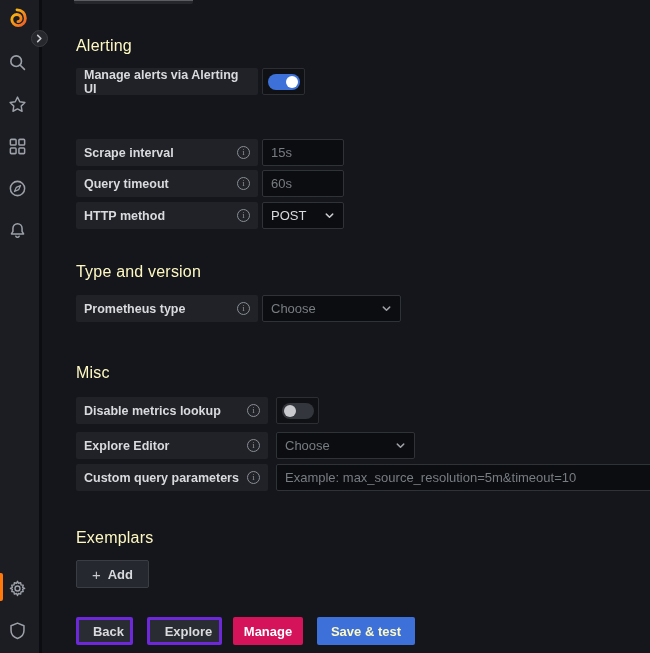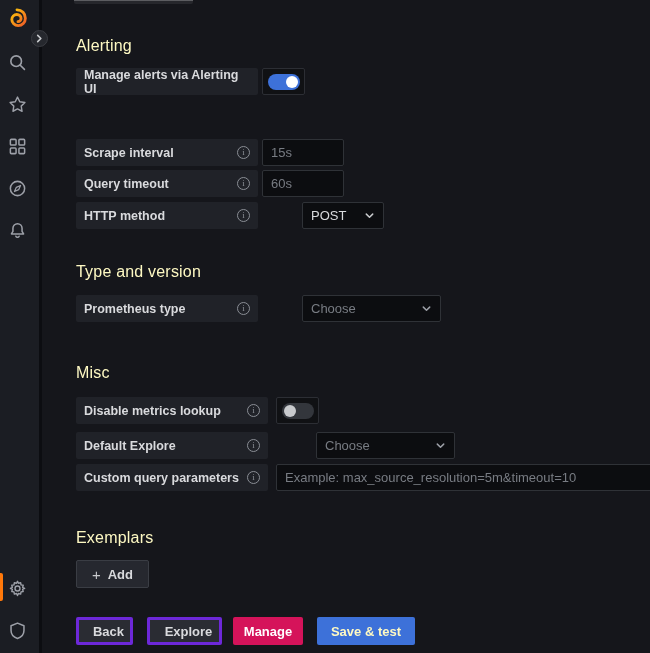--- a/index.html
+++ b/index.html
@@ -56,21 +56,21 @@
     position:absolute; height:27px; background:#0c0d10;
     border:1px solid #2f3237; border-radius:2px;
     color:#d9dadd; font-size:13px; padding:0 8px;
     font-family:"Liberation Sans", sans-serif; outline:none;
   }
   .f-input::placeholder { color:#787c83; opacity:1; }
   .f-select {
     position:absolute; height:27px; background:#0c0d10;
     border:1px solid #2f3237; border-radius:2px;
     display:flex; align-items:center; justify-content:space-between;
-    padding:0 8px; font-size:13px; cursor:pointer;margin-left:40px;
+    padding:0 8px; font-size:13px; cursor:pointer;
   }
   .f-select .val-white { color:#d9dadd; font-weight:500; }
   .f-select .val-gray { color:#787c83; }
 
   
   .toggle-box {
     position:absolute; height:27px; border:1px solid #2c2e34; border-radius:2px;
     background:#101114; display:flex; align-items:center; justify-content:center;
     cursor:pointer;
   }
@@ -226,21 +226,21 @@
     <span>Disable metrics lookup</span>
     <span class="info-icon">i</span>
   </div>
   <div class="toggle-box" style="left:276px; top:397px; width:43px">
     <div class="toggle off">
         <div class="knob"></div>
       </div>
   </div>
 
   <div class="f-label w-wide" style="top:432px">
-    <span>Default Explore</span>
+    <span>Explore Editor</span>
     <span class="info-icon">i</span>
   </div>
   <div class="f-select" style="left:276px; top:432px; width:139px">
     <span class="val-gray">Choose</span>
     <svg class="chev" width="11" height="11" viewBox="0 0 12 12" fill="none" stroke="#9da0a8" stroke-width="1.6" stroke-linecap="round" stroke-linejoin="round">
         <path d="M2.5 4.5 L6 8 L9.5 4.5"></path>
       </svg>
   </div>
 
   <div class="f-label w-wide" style="top:464px">

